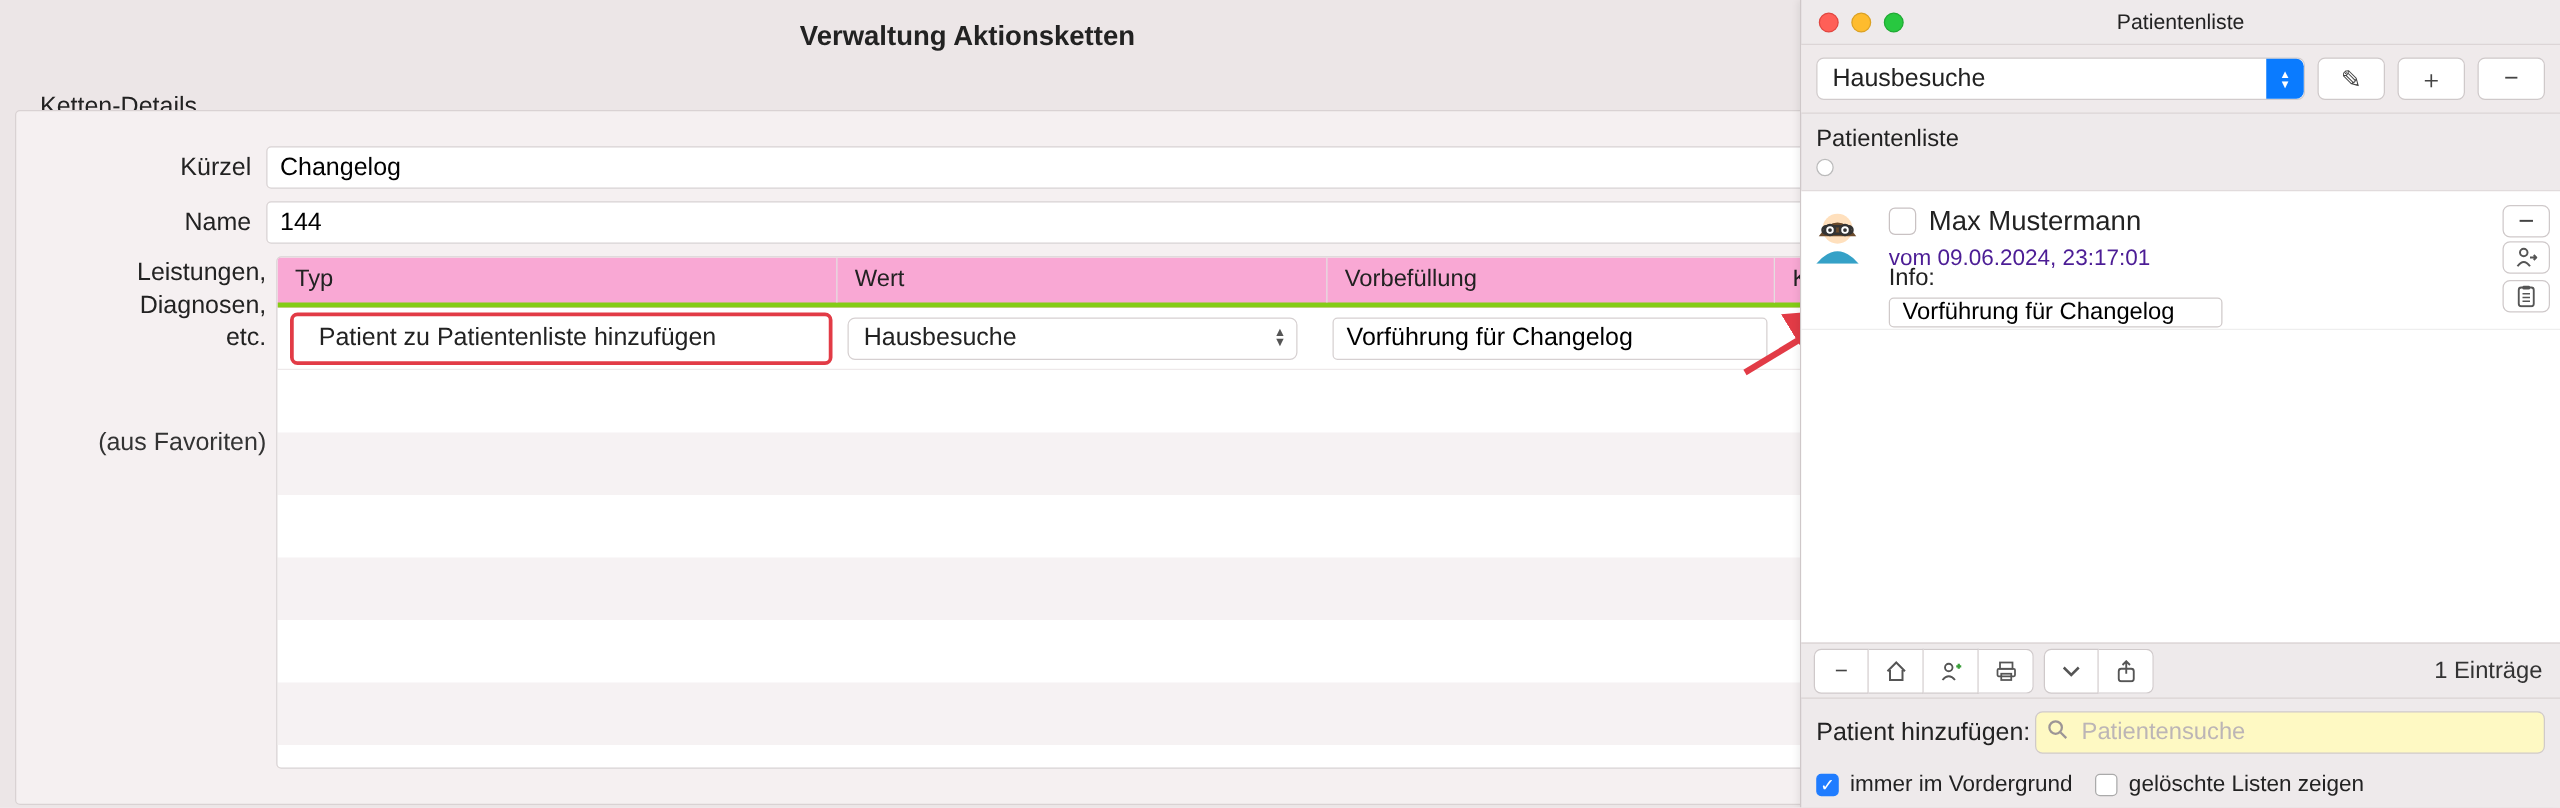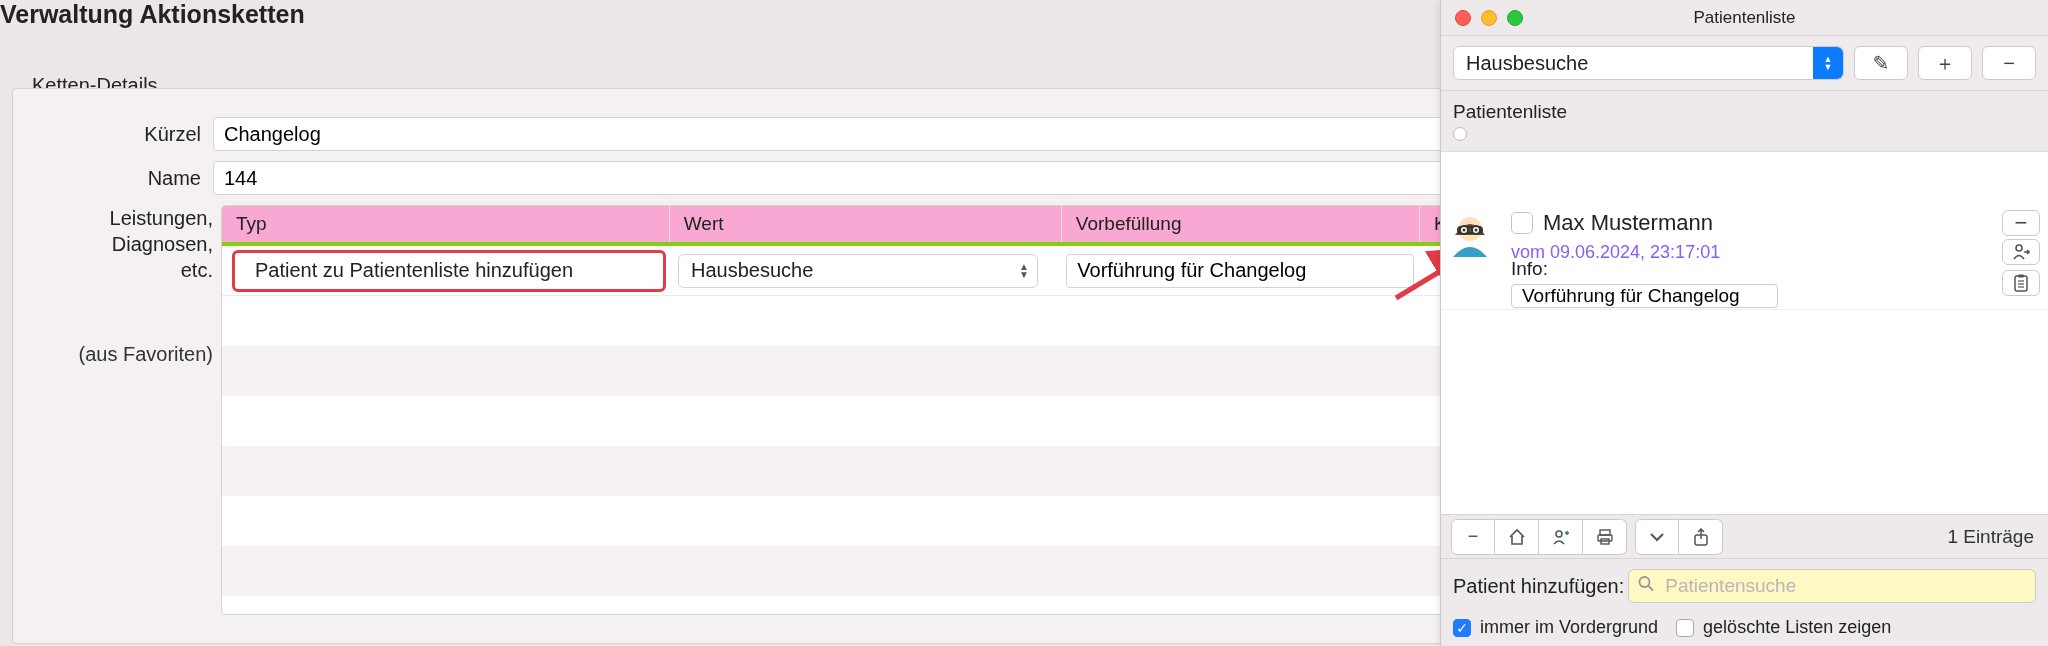--- a/index.html
+++ b/index.html
@@ -12,25 +12,25 @@
     background: #ece6e7;
     overflow: hidden;
   }
   .workspace {
     position: relative;
     width: 2048px; height: 646px;
   }
   
   .main-title {
     position: absolute;
-    left: 0; top: 0;
+    left: 0; top: 16px;
     width: 908px;
-    text-align: left;
+    text-align: right;
     font-weight: 700;
-    font-size: 25px;
+    font-size: 22px;
   }
   .details-label {
     position: absolute;
     left: 32px;
     top: 74px;
     font-size: 20px;
   }
   .details-panel {
     position: absolute;
     left: 12px;
@@ -288,37 +288,36 @@
     border-top: 1px solid #e1dbdc;
   }
   .patient-card {
     display: grid;
     grid-template-columns: 58px 1fr 38px;
     grid-template-rows: 32px 26px 36px;
     column-gap: 6px;
     padding: 8px 8px 8px 6px;
     border-bottom: 1px solid #eee;
     align-items: center;
-    margin-top: 47px;
   }
   .avatar {
     grid-row: 1 / span 3;
     width: 46px; height: 46px;
     align-self: start;
     margin-top: 4px;
   }
   .name-line { display: flex; align-items: center; gap: 10px; }
   .chk {
     width: 22px; height: 22px;
     border: 1px solid #c9c2c3;
     border-radius: 5px;
     background: #fff;
   }
   .patient-name { font-size: 22px; }
-  .meta-line { font-size: 18px; color: #8b5cf6; }
+  .meta-line { font-size: 18px; color: #4c1d95; }
   .remove-btn {
     grid-column: 3; grid-row: 1;
     background: #fff;
     border: 1px solid #cfc9ca;
     border-radius: 6px;
     height: 26px;
     display:flex;align-items:center;justify-content:center;
     font-size: 22px; line-height: 1;
     color: #444;
     cursor: pointer;

